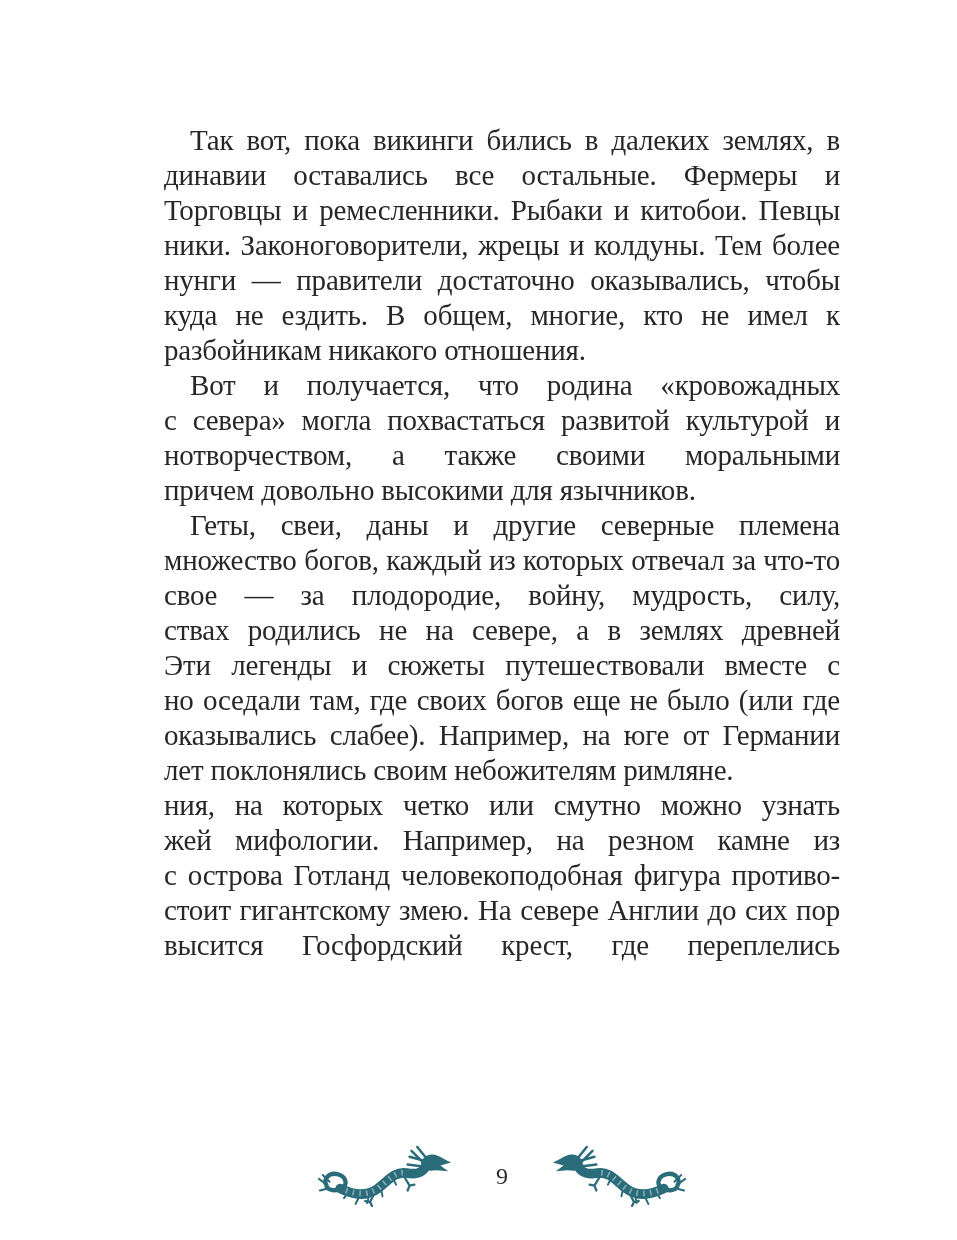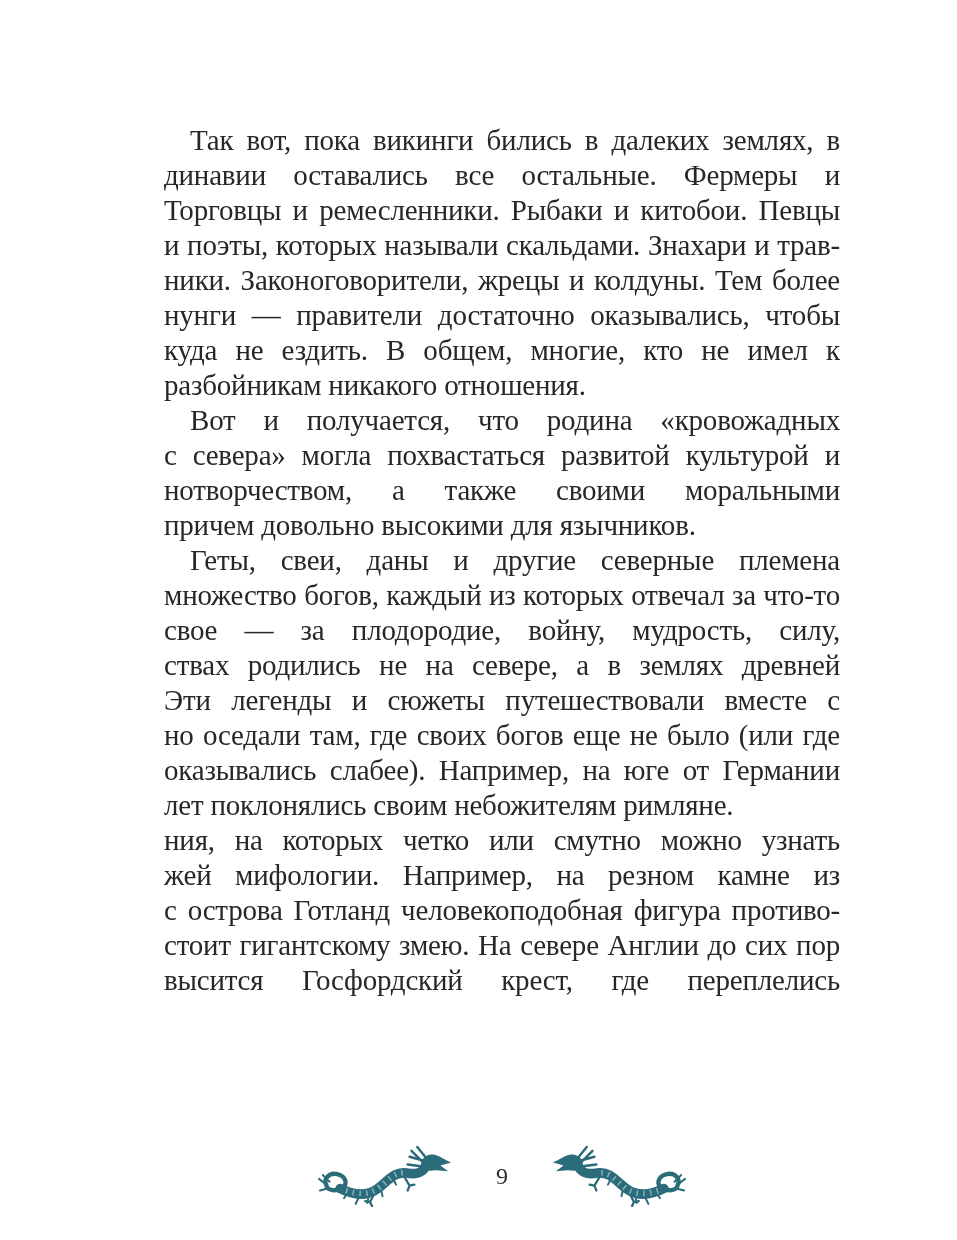--- a/index.html
+++ b/index.html
@@ -77,21 +77,20 @@
 </head>
 <body>
 
 <div class="page">
 
   <main class="text-block" id="text-block">
       <div class="paragraph">
         <div class="line first">Так вот, пока викинги бились в далеких землях, в Скан-</div>
         <div class="line">динавии оставались все остальные. Фермеры и пастухи.</div>
         <div class="line">Торговцы и ремесленники. Рыбаки и китобои. Певцы</div>
-        <div class="line">и поэты, которых называли скальдами. Знахари и трав-</div>
         <div class="line">ники. Законоговорители, жрецы и колдуны. Тем более ко-</div>
         <div class="line">нунги — правители достаточно оказывались, чтобы ни-</div>
         <div class="line">куда не ездить. В общем, многие, кто не имел к морским</div>
         <div class="line last">разбойникам никакого отношения.</div>
       </div>
       <div class="paragraph">
         <div class="line first">Вот и получается, что родина «кровожадных варваров</div>
         <div class="line">с севера» могла похвастаться развитой культурой и зако-</div>
         <div class="line">нотворчеством, а также своими моральными ценностями,</div>
         <div class="line last">причем довольно высокими для язычников.</div>

